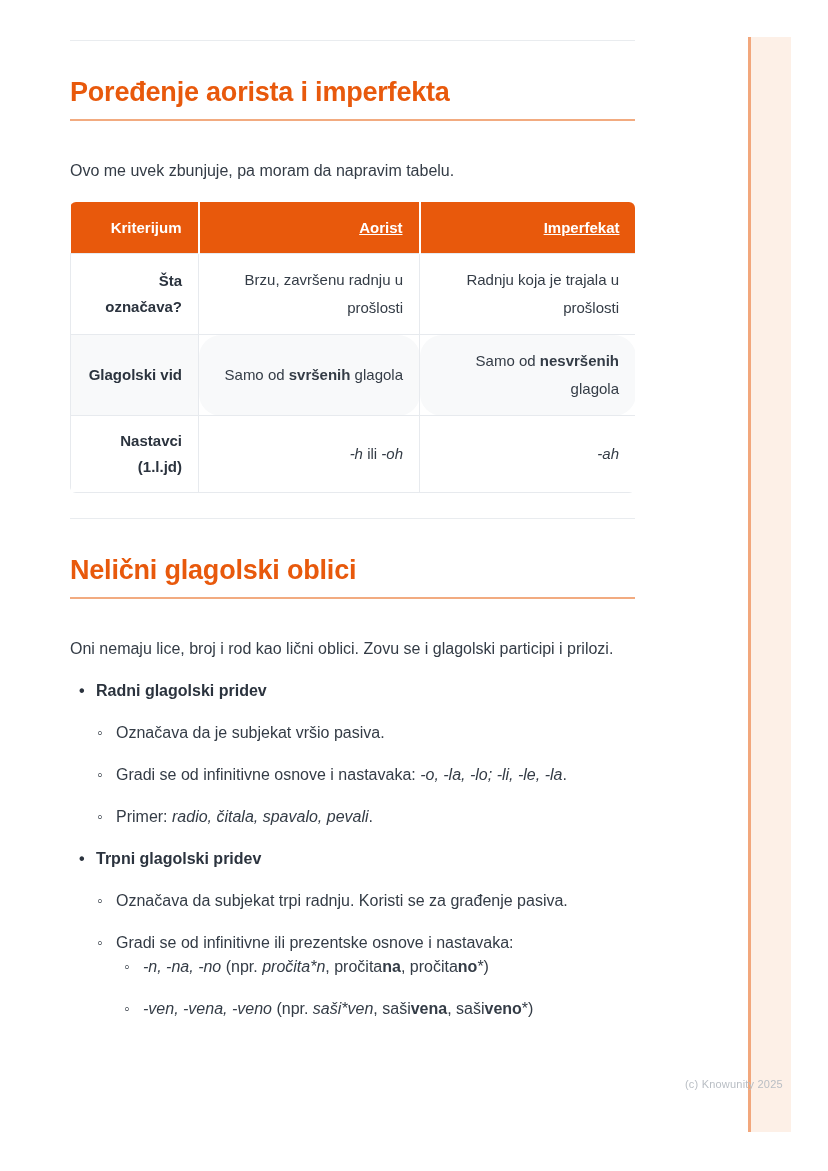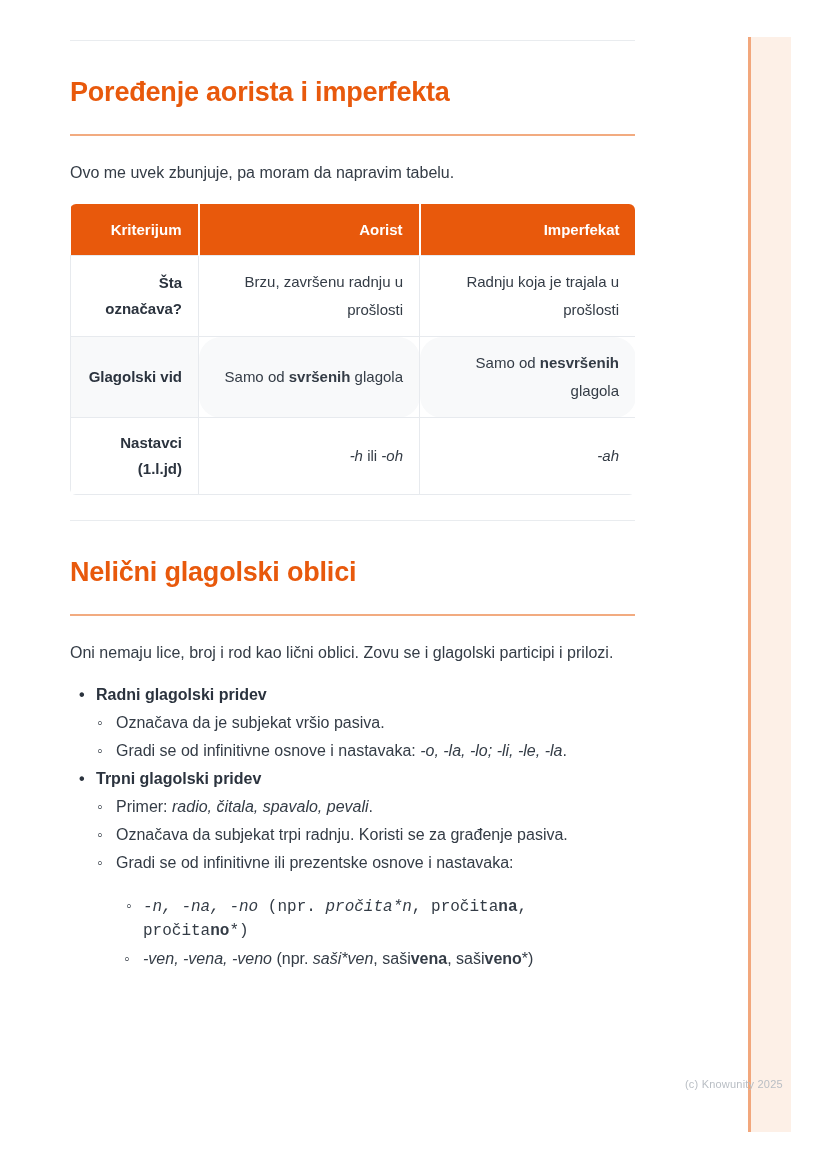--- a/index.html
+++ b/index.html
@@ -29,52 +29,52 @@
   .copyright{
     position:absolute;left:685px;top:1078px;z-index:2;
     font-size:11px;color:var(--footer-text);letter-spacing:.2px;white-space:nowrap;
   }
   .content{
     position:absolute;left:70px;top:0;width:565px;padding-top:40px;z-index:1;
   }
   .divider{border-top:1px solid var(--divider);height:0;}
   .section-divider{margin-top:25px;}
   h1{
-    margin:35px 0 0 0;padding-bottom:26px;
+    margin:35px 0 0 0;padding-bottom:11px;
     border-bottom:2px solid var(--accent-underline);
     font-size:27px;line-height:32px;font-weight:700;color:var(--accent);
     letter-spacing:-.2px;
   }
-  .intro{margin:25px 0 0 0;font-size:16px;line-height:24px;}
+  .intro{margin:38px 0 0 0;font-size:16px;line-height:24px;}
   .table-wrap{margin-top:19px;border-radius:6px;overflow:hidden;}
   table{width:100%;border-collapse:collapse;table-layout:fixed;}
   col.c1{width:128px;} col.c2{width:221px;} col.c3{width:216px;}
   thead th{
     background:var(--accent);color:#fff;text-align:right;
     font-size:15px;font-weight:700;line-height:21px;padding:15px 16px;
   }
-  thead th + th{border-left:2px solid #ffffff;}
+  thead th + th{border-left:2px solid #ffffff;text-decoration:underline;}
   tbody th,tbody td{
     border:1px solid var(--border);text-align:right;vertical-align:middle;
     padding:12px 16px;
   }
   tbody th{font-size:15px;font-weight:700;line-height:26px;color:var(--text-strong);}
   tbody td{font-size:15px;font-weight:400;line-height:28px;border-radius:22px;}
   tbody tr:nth-child(even){background:var(--row-alt);}
   .b{font-weight:700;}
   .i{font-style:italic;}
   .list{margin-top:18px;}
-  .li{position:relative;margin-top:4px;font-size:16px;line-height:24px;}
+  .li{position:relative;margin-top:18px;font-size:16px;line-height:24px;}
   .li.l1{padding-left:26px;font-weight:700;color:var(--text-strong);}
   .li.l1::before{content:"\2022";position:absolute;left:9px;top:0;font-weight:700;}
   .li.l2{padding-left:46px;}
   .li.l2::before{content:"\25E6";position:absolute;left:27px;top:0;}
   .li.l3{padding-left:73px;}
   .li.l3::before{content:"\25E6";position:absolute;left:54px;top:0;}
-  .sublist .li:first-child{margin-top:20px;font-family:Liberation Mono, monospace;}
+  .sublist .li:first-child{margin-top:0;}
 </style>
 </head>
 <body>
 
 <div class="accent-stripe"></div>
 <div class="copyright">(c) Knowunity 2025</div>
 
 <div class="content">
   <div class="divider"></div>
 
@@ -117,22 +117,22 @@
 
   <div class="divider section-divider"></div>
 
   <h1>Nelični glagolski oblici</h1>
   <p class="intro">Oni nemaju lice, broj i rod kao lični oblici. Zovu se i glagolski participi i prilozi.</p>
 
   <div class="list">
       <div class="li l1">Radni glagolski pridev</div>
       <div class="li l2"><span>Označava da je subjekat vršio pasiva.</span></div>
       <div class="li l2"><span>Gradi se od infinitivne osnove i nastavaka: </span><span class="i">-o, -la, -lo; -li, -le, -la</span><span>.</span></div>
+      <div class="li l2"><span>Primer: </span><span class="i">radio, čitala, spavalo, pevali</span><span>.</span></div>
       <div class="li l1">Trpni glagolski pridev</div>
-      <div class="li l2"><span>Primer: </span><span class="i">radio, čitala, spavalo, pevali</span><span>.</span></div>
       <div class="li l2"><span>Označava da subjekat trpi radnju. Koristi se za građenje pasiva.</span></div>
       <div class="li l2"><span>Gradi se od infinitivne ili prezentske osnove i nastavaka:</span></div>
       <div class="sublist">
         <div class="li l3"><span class="i">-n, -na, -no</span><span> (npr. </span><span class="i">pročita*n</span><span>, pročita</span><span class="b">na</span><span>, pročita</span><span class="b">no</span><span>*)</span></div>
         <div class="li l3"><span class="i">-ven, -vena, -veno</span><span> (npr. </span><span class="i">saši*ven</span><span>, saši</span><span class="b">vena</span><span>, saši</span><span class="b">veno</span><span>*)</span></div>
       </div>
     </div>
 </div>
 
 </body></html>

